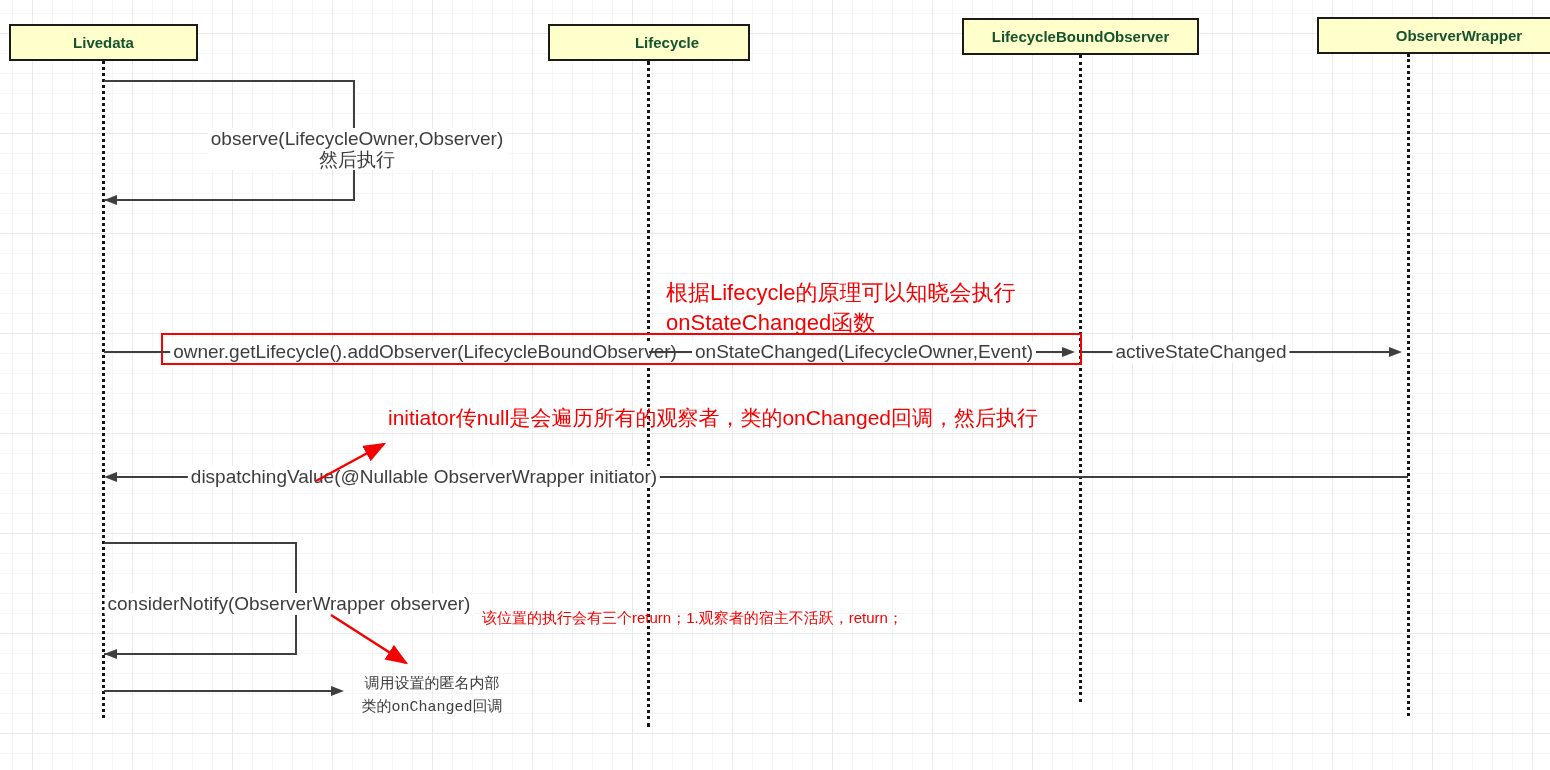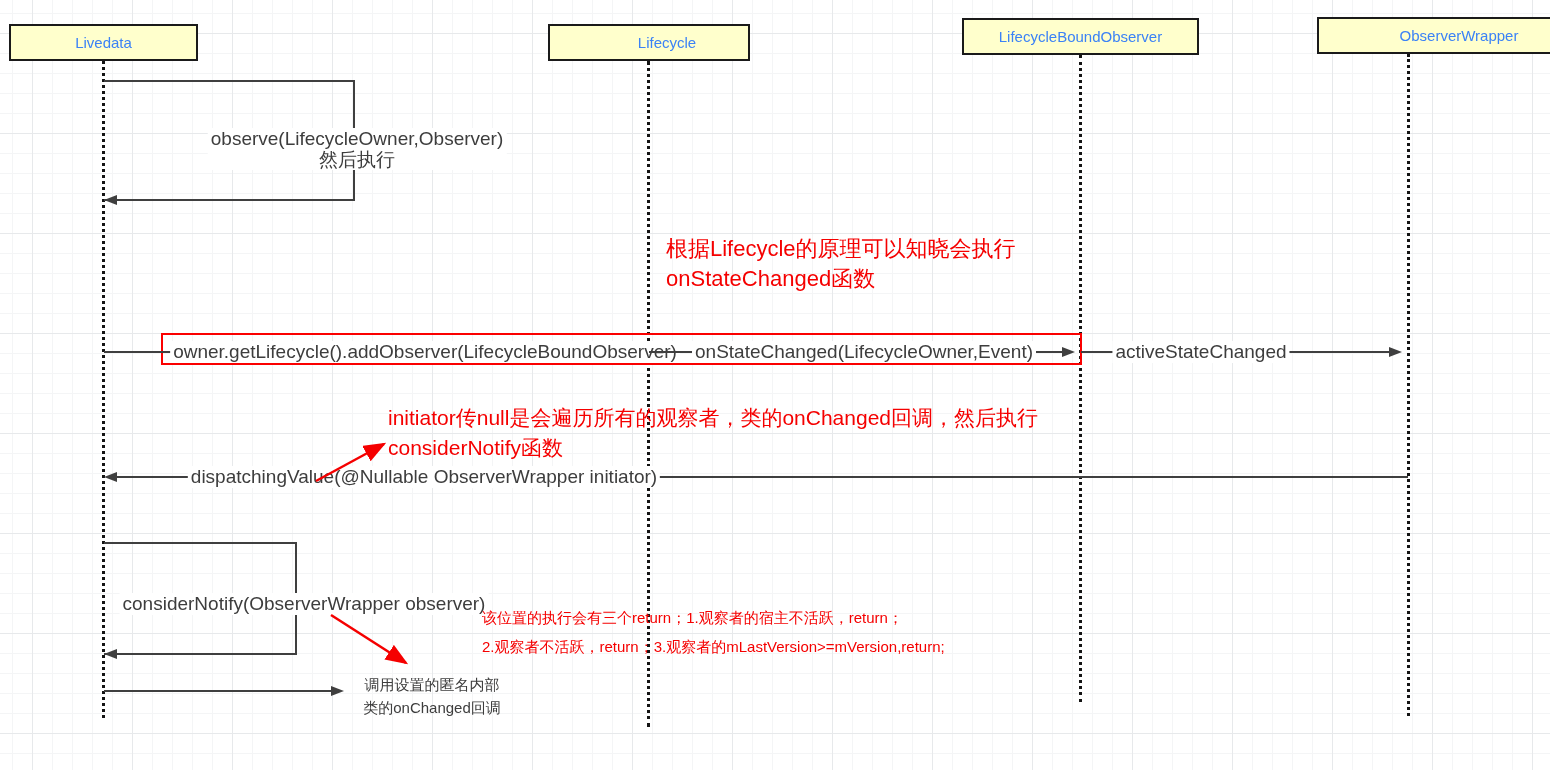--- a/index.html
+++ b/index.html
@@ -12,39 +12,39 @@
       linear-gradient(90deg, #e7e9eb 1px, transparent 1px),
       linear-gradient(#f4f5f6 1px, transparent 1px),
       linear-gradient(90deg, #f4f5f6 1px, transparent 1px);
     background-size:100px 100px,100px 100px,20px 20px,20px 20px;
     background-position:32px 33px,32px 33px,12px 13px,12px 13px;
   }
   .actor{
     position:absolute;box-sizing:border-box;
     background:#ffffcc;border:2px solid #1a1a1a;
     display:flex;align-items:center;justify-content:center;
-    font-weight:normal;font-size:15px;color:#3b82f6;white-space:nowrap;
+    font-weight:bold;font-size:15px;color:#14532d;white-space:nowrap;
   }
   .lifeline{position:absolute;width:0;border-left:3px dotted #141414;}
   .loop{position:absolute;box-sizing:border-box;border:2px solid #3f3f3f;border-left:none;}
   .hline{position:absolute;height:0;border-top:2px solid #3f3f3f;}
   .ah-right{position:absolute;width:0;height:0;border-left:13px solid #3f3f3f;border-top:5px solid transparent;border-bottom:5px solid transparent;}
   .ah-left{position:absolute;width:0;height:0;border-right:13px solid #3f3f3f;border-top:5px solid transparent;border-bottom:5px solid transparent;}
   .msg-label{
     position:absolute;transform:translate(-50%,-50%);
     background:#ffffff;padding:0 3px;font-size:19px;color:#3d3d3d;white-space:nowrap;
   }
   .msg-label.multi{text-align:center;line-height:21px;}
   .free-label{
     position:absolute;transform:translateX(-50%);
-    text-align:center;font-size:15px;color:#3d3d3d;white-space:nowrap;line-height:23px;
+    text-align:center;font-size:15px;color:#3d3d3d;white-space:nowrap;line-height:23px;font-family:Liberation Mono, monospace;
   }
   .red-note{position:absolute;color:#f50000;white-space:nowrap;}
   .red-note .ln{display:block;}
-  .note-big{font-size:22px;line-height:30px;}
+  .note-big{font-size:22px;line-height:30px;margin-top:44px;}
   .note-mid{font-size:21px;line-height:30px;}
   .note-ret{font-size:15px;line-height:29px;}
   .red-rect{position:absolute;box-sizing:border-box;border:2px solid #fb0000;background:transparent;}
   .overlay{position:absolute;left:0;top:0;pointer-events:none;}
 </style>
 </head>
 <body>
 
 <div class="canvas">
 
@@ -86,42 +86,40 @@
   <div class="hline" style="left:1081px;top:351px;width:310px;"></div>
   <div class="ah-right" style="left:1389px;top:347px;"></div>
   <div class="msg-label" style="left:1201px;top:352px;">activeStateChanged</div>
 
   <div class="hline" style="left:117px;top:476px;width:1291px;"></div>
   <div class="ah-left" style="left:104px;top:472px;"></div>
   <div class="msg-label" style="left:424px;top:477px;">dispatchingValue(@Nullable ObserverWrapper initiator)</div>
 
   <div class="loop" style="left:104px;top:542px;width:193px;height:113px;"></div>
   <div class="ah-left" style="left:104px;top:649px;"></div>
-  <div class="msg-label" style="left:304px;top:604px;">considerNotify(ObserverWrapper observer)</div>
+  <div class="msg-label" style="left:289px;top:604px;">considerNotify(ObserverWrapper observer)</div>
 
   <div class="hline" style="left:104px;top:690px;width:228px;"></div>
   <div class="ah-right" style="left:331px;top:686px;"></div>
   <div class="free-label" style="left:432px;top:673px;">
     <span style="display:block;">调用设置的匿名内部</span>
     <span style="display:block;">类的onChanged回调</span>
   </div>
 
   <div class="red-note note-big" style="left:666px;top:234px;">
     <span class="ln">根据Lifecycle的原理可以知晓会执行</span>
     <span class="ln">onStateChanged函数</span>
   </div>
 
   <div class="red-note note-mid" style="left:388px;top:403px;">
     <span class="ln">initiator传null是会遍历所有的观察者，类的onChanged回调，然后执行</span>
-    <span class="ln">considerNotify函数</span>
   </div>
 
   <div class="red-note note-ret" style="left:482px;top:603px;">
     <span class="ln">该位置的执行会有三个return；1.观察者的宿主不活跃，return；</span>
-    <span class="ln">2.观察者不活跃，return；3.观察者的mLastVersion&gt;=mVersion,return;</span>
   </div>
 
   <svg class="overlay" width="1550" height="770">
     <defs>
       <marker id="redarrow" markerWidth="9" markerHeight="7" refX="8" refY="3.5" orient="auto">
         <path d="M0,0 L9,3.5 L0,7 Z" fill="#f50000"></path>
       </marker>
     </defs>
     <line x1="316" y1="481" x2="384" y2="444" stroke="#f50000" stroke-width="2.5" marker-end="url(#redarrow)"></line>
     <line x1="331" y1="615" x2="406" y2="663" stroke="#f50000" stroke-width="2.5" marker-end="url(#redarrow)"></line>

